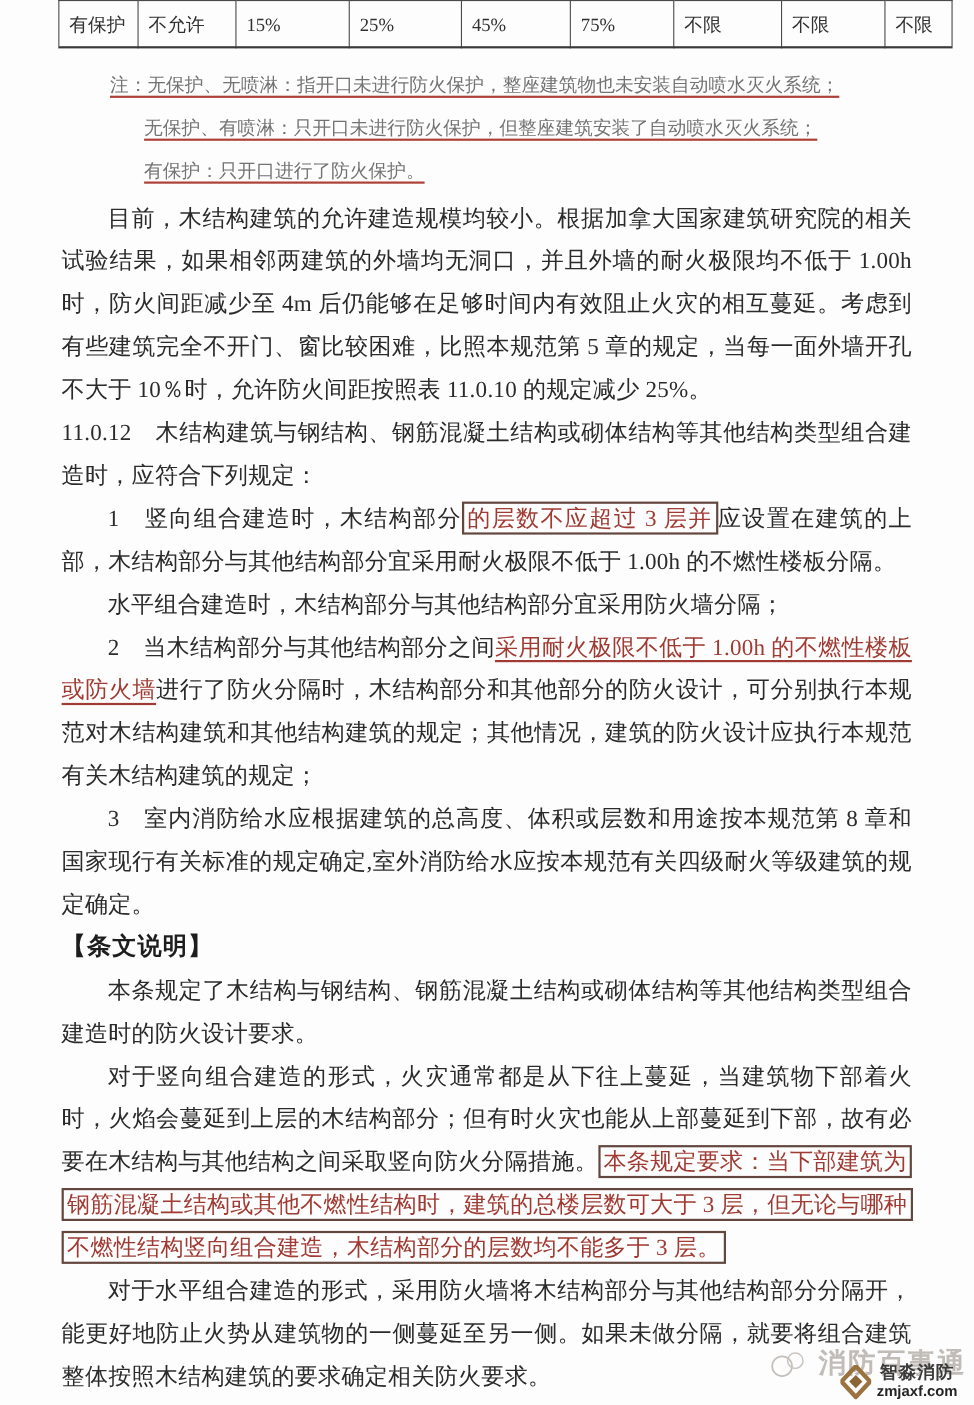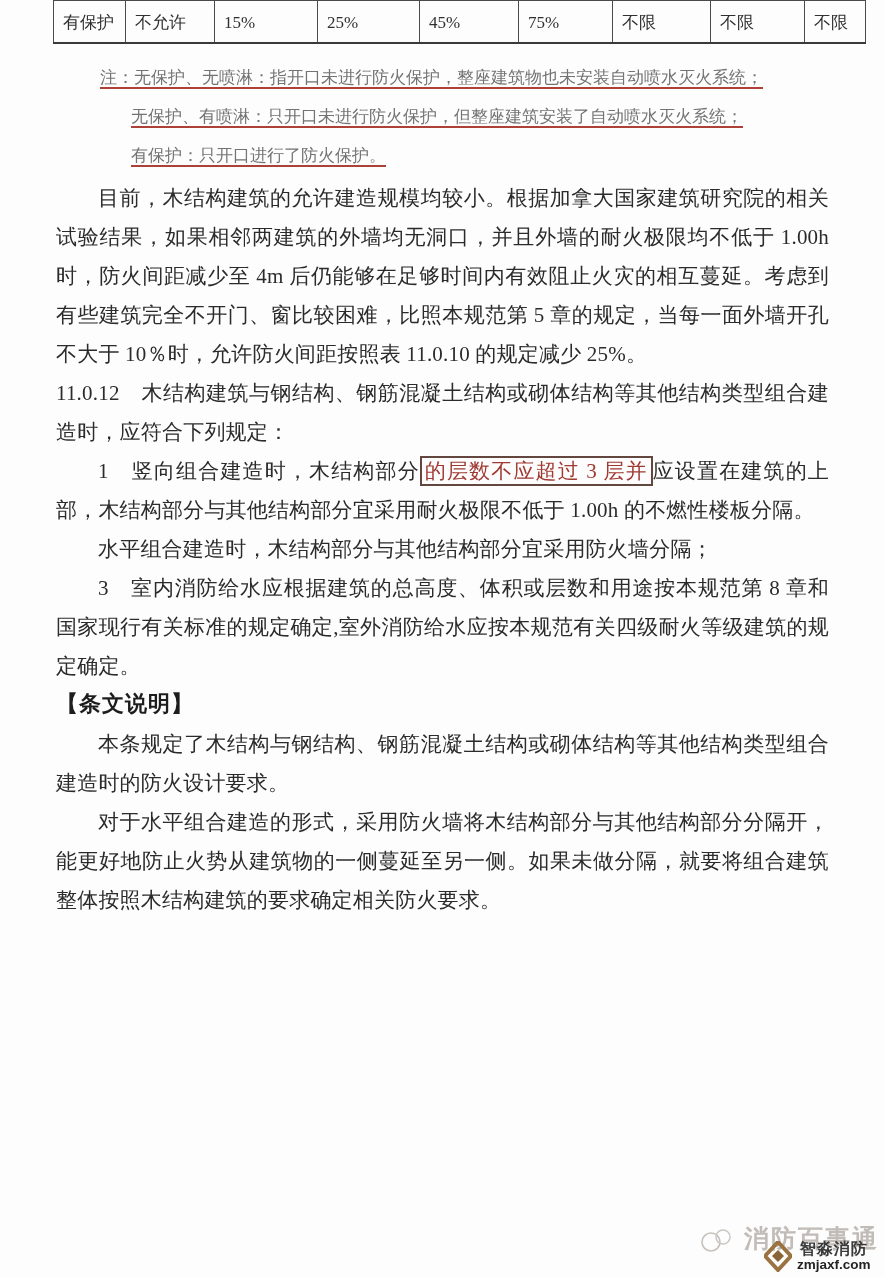--- a/index.html
+++ b/index.html
@@ -100,23 +100,25 @@
       <div class="note">注：无保护、无喷淋：指开口未进行防火保护，整座建筑物也未安装自动喷水灭火系统；</div>
       <div class="note cont">无保护、有喷淋：只开口未进行防火保护，但整座建筑安装了自动喷水灭火系统；</div>
       <div class="note cont">有保护：只开口进行了防火保护。</div>
     </div>
 
   <div class="docbody" id="docbody">
       <div class="para indent"><span>目前，木结构建筑的允许建造规模均较小。根据加拿大国家建筑研究院的相关试验结果，如果相邻两建筑的外墙均无洞口，并且外墙的耐火极限均不低于 1.00h 时，防火间距减少至 4m 后仍能够在足够时间内有效阻止火灾的相互蔓延。考虑到有些建筑完全不开门、窗比较困难，比照本规范第 5 章的规定，当每一面外墙开孔不大于 10％时，允许防火间距按照表 11.0.10 的规定减少 25%。</span></div>
       <div class="para flush"><span>11.0.12　木结构建筑与钢结构、钢筋混凝土结构或砌体结构等其他结构类型组合建造时，应符合下列规定：</span></div>
       <div class="para indent"><span>1　竖向组合建造时，木结构部分</span><span class="red-box">的层数不应超过 3 层并</span><span>应设置在建筑的上部，木结构部分与其他结构部分宜采用耐火极限不低于 1.00h 的不燃性楼板分隔。</span></div>
       <div class="para indent"><span>水平组合建造时，木结构部分与其他结构部分宜采用防火墙分隔；</span></div>
+      <div class="para indent"><span>2　当木结构部分与其他结构部分之间</span><span class="red-underline">采用耐火极限不低于 1.00h 的不燃性楼板或防火墙</span><span>进行了防火分隔时，木结构部分和其他部分的防火设计，可分别执行本规范对木结构建筑和其他结构建筑的规定；其他情况，建筑的防火设计应执行本规范有关木结构建筑的规定；</span></div>
       <div class="para indent"><span>3　室内消防给水应根据建筑的总高度、体积或层数和用途按本规范第 8 章和国家现行有关标准的规定确定,室外消防给水应按本规范有关四级耐火等级建筑的规定确定。</span></div>
       <div class="para heading"><span>【条文说明】</span></div>
       <div class="para indent"><span>本条规定了木结构与钢结构、钢筋混凝土结构或砌体结构等其他结构类型组合建造时的防火设计要求。</span></div>
+      <div class="para indent"><span>对于竖向组合建造的形式，火灾通常都是从下往上蔓延，当建筑物下部着火时，火焰会蔓延到上层的木结构部分；但有时火灾也能从上部蔓延到下部，故有必要在木结构与其他结构之间采取竖向防火分隔措施。</span><span class="red-box">本条规定要求：当下部建筑为钢筋混凝土结构或其他不燃性结构时，建筑的总楼层数可大于 3 层，但无论与哪种不燃性结构竖向组合建造，木结构部分的层数均不能多于 3 层。</span></div>
       <div class="para indent"><span>对于水平组合建造的形式，采用防火墙将木结构部分与其他结构部分分隔开，能更好地防止火势从建筑物的一侧蔓延至另一侧。如果未做分隔，就要将组合建筑整体按照木结构建筑的要求确定相关防火要求。</span></div>
     </div>
 </div>
 
 <div class="wm" id="wm-gray">
   <svg width="38" height="28" viewBox="0 0 38 28">
     <circle cx="11" cy="17" r="9" fill="none" stroke="#bcb6b0" stroke-width="1.6"></circle>
     <circle cx="23" cy="12" r="7" fill="none" stroke="#c2bcb6" stroke-width="1.4"></circle>
   </svg>
   <span>消防百事通</span>

